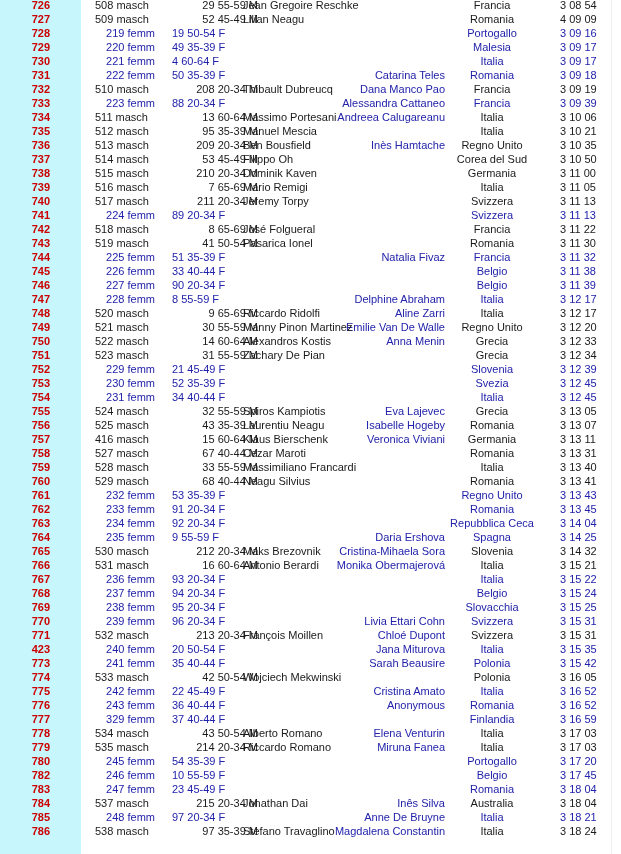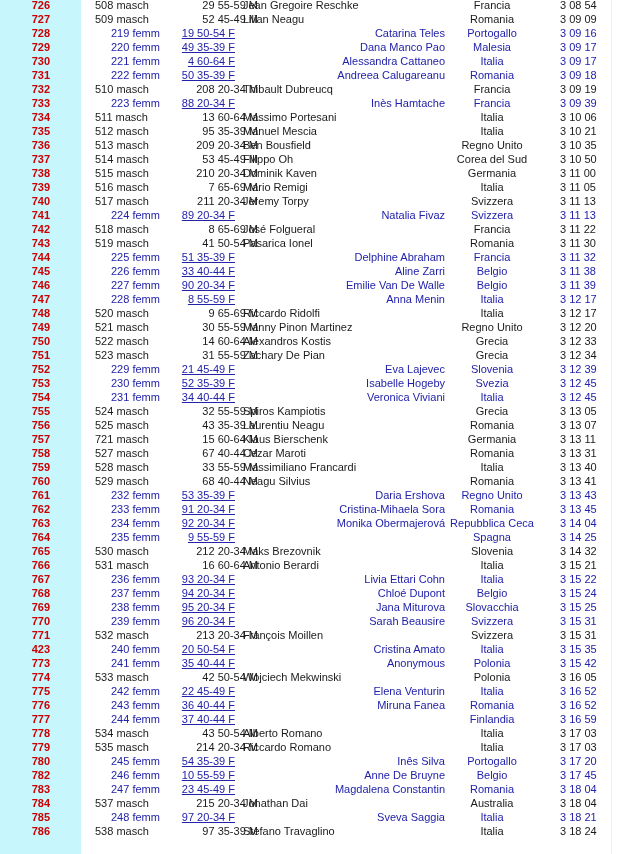--- a/index.html
+++ b/index.html
@@ -9,25 +9,25 @@
     position: relative;
   }
   .cyan-col { position: absolute; left: 0; top: 0; width: 81px; height: 854px; background: #c8f6fd; }
   .right-edge { position: absolute; left: 611px; top: 0; width: 10px; height: 854px; background: #ffffff; border-left: 1px solid #eeeeee; }
   #rows { position: absolute; left: 0; top: -2px; width: 621px; }
   .row { position: relative; height: 14px; line-height: 14px; white-space: nowrap; }
   .row span { position: absolute; top: 0; }
   .pos { left: 0; width: 50px; text-align: right; color: #cc0000; font-weight: bold; }
   .cat { width: 0; }
   .cat.m { left: 95px; width: 68px; text-align: left; }
-  .cat.f { left: 111px; width: 68px; text-align: left; }
+  .cat.f { left: 87px; width: 68px; text-align: right; }
   .age.m { left: 172px; width: 86px; text-align: right; }
-  .age.f { left: 164px; width: 71px; text-align: right; text-decoration: underline; }
+  .age.f { left: 172px; width: 71px; text-align: left; }
   .name.m { left: 243px; text-align: left; }
-  .name.f { left: 243px; width: 202px; text-align: right; }
+  .name.f { left: 243px; width: 202px; text-align: right; margin-top: 42px; }
   .country { left: 448px; width: 88px; text-align: center; }
   .time { left: 560px; width: 40px; text-align: left; }
   .row.m span.c { color: #1a1a1a; }
   .row.f span.c { color: #2222aa; }
 </style>
 </head>
 <body>
 
 <div class="cyan-col"></div>
 <div class="right-edge"></div>
@@ -39,21 +39,21 @@
       <span class="name c m">Jean Gregoire Reschke</span>
       <span class="country c">Francia</span>
       <span class="time c">3 08 54</span>
     </div>
     <div class="row m">
       <span class="pos">727</span>
       <span class="cat c m">509 masch</span>
       <span class="age c m">52 45-49 M</span>
       <span class="name c m">Lilian Neagu</span>
       <span class="country c">Romania</span>
-      <span class="time c">3 09 09</span>
+      <span class="time c">4 09 09</span>
     </div>
     <div class="row f">
       <span class="pos">728</span>
       <span class="cat c f">219 femm</span>
       <span class="age c f">19 50-54 F</span>
       <span class="name c f">Catarina Teles</span>
       <span class="country c">Portogallo</span>
       <span class="time c">3 09 16</span>
     </div>
     <div class="row f">
@@ -275,21 +275,21 @@
     <div class="row m">
       <span class="pos">756</span>
       <span class="cat c m">525 masch</span>
       <span class="age c m">43 35-39 M</span>
       <span class="name c m">Laurentiu Neagu</span>
       <span class="country c">Romania</span>
       <span class="time c">3 13 07</span>
     </div>
     <div class="row m">
       <span class="pos">757</span>
-      <span class="cat c m">721 masch</span>
+      <span class="cat c m">416 masch</span>
       <span class="age c m">15 60-64 M</span>
       <span class="name c m">Klaus Bierschenk</span>
       <span class="country c">Germania</span>
       <span class="time c">3 13 11</span>
     </div>
     <div class="row m">
       <span class="pos">758</span>
       <span class="cat c m">527 masch</span>
       <span class="age c m">67 40-44 M</span>
       <span class="name c m">Cezar Maroti</span>
@@ -434,21 +434,21 @@
     <div class="row f">
       <span class="pos">776</span>
       <span class="cat c f">243 femm</span>
       <span class="age c f">36 40-44 F</span>
       <span class="name c f">Miruna Fanea</span>
       <span class="country c">Romania</span>
       <span class="time c">3 16 52</span>
     </div>
     <div class="row f">
       <span class="pos">777</span>
-      <span class="cat c f">244 femm</span>
+      <span class="cat c f">329 femm</span>
       <span class="age c f">37 40-44 F</span>
       <span class="country c">Finlandia</span>
       <span class="time c">3 16 59</span>
     </div>
     <div class="row m">
       <span class="pos">778</span>
       <span class="cat c m">534 masch</span>
       <span class="age c m">43 50-54 M</span>
       <span class="name c m">Alberto Romano</span>
       <span class="country c">Italia</span>

